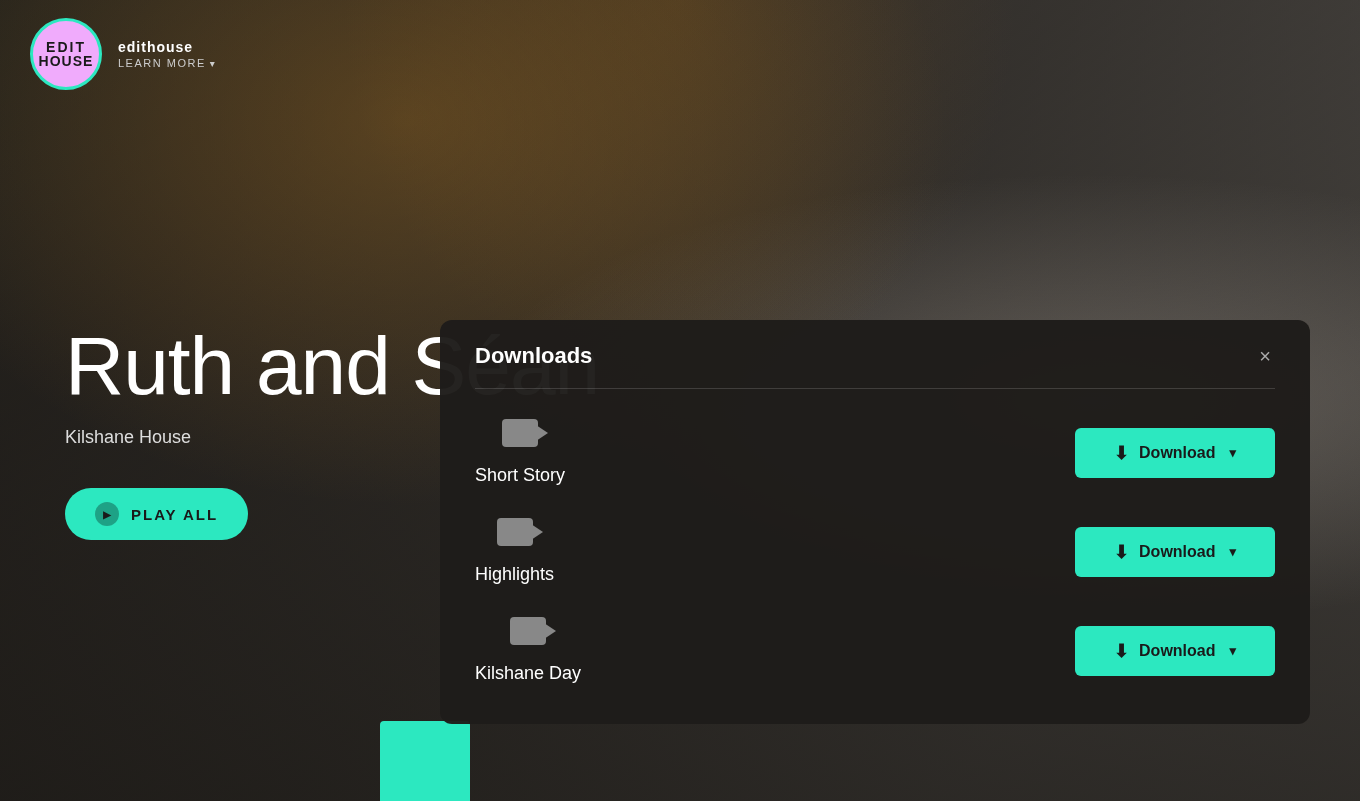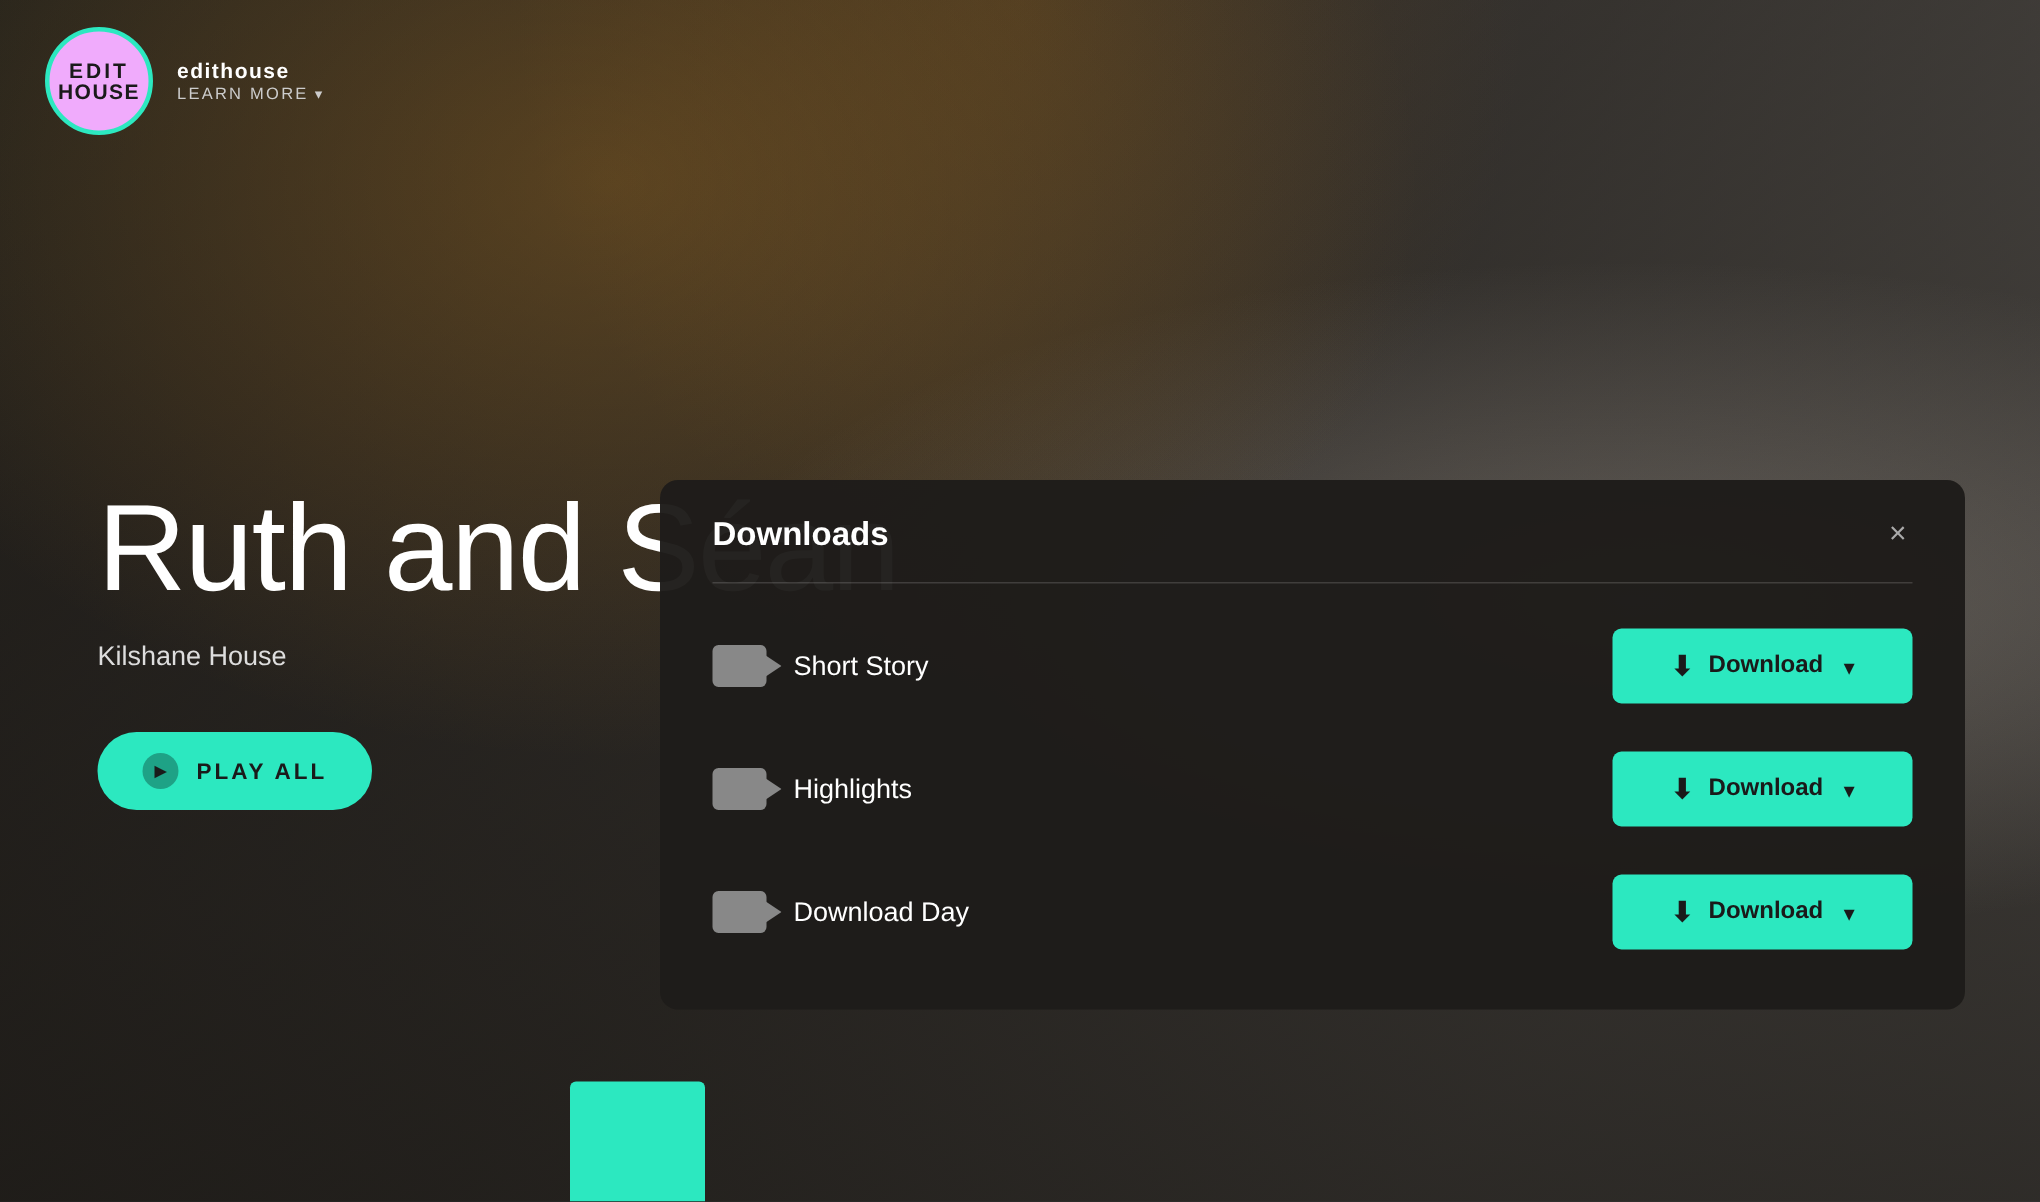--- a/index.html
+++ b/index.html
@@ -220,20 +220,21 @@
     }
 
     .download-item:last-child {
       margin-bottom: 0;
     }
 
     .item-left {
       display: flex;
       align-items: center;
       gap: 18px;
+      flex-direction: column;
     }
 
     .video-icon {
       width: 36px;
       height: 28px;
       background: #888888;
       border-radius: 4px;
       display: flex;
       align-items: center;
       justify-content: center;
@@ -354,21 +355,21 @@
     </div>
     <button class="download-btn">
       <span class="download-btn-icon">⬇</span>
       <span>Download</span>
       <span class="download-btn-arrow">▾</span>
     </button>
   </div>
       <div class="download-item">
     <div class="item-left">
       <div class="video-icon"></div>
-      <span class="item-label">Download Day</span>
+      <span class="item-label">Kilshane Day</span>
     </div>
     <button class="download-btn">
       <span class="download-btn-icon">⬇</span>
       <span>Download</span>
       <span class="download-btn-arrow">▾</span>
     </button>
   </div>
     </div>
 </div>
 

